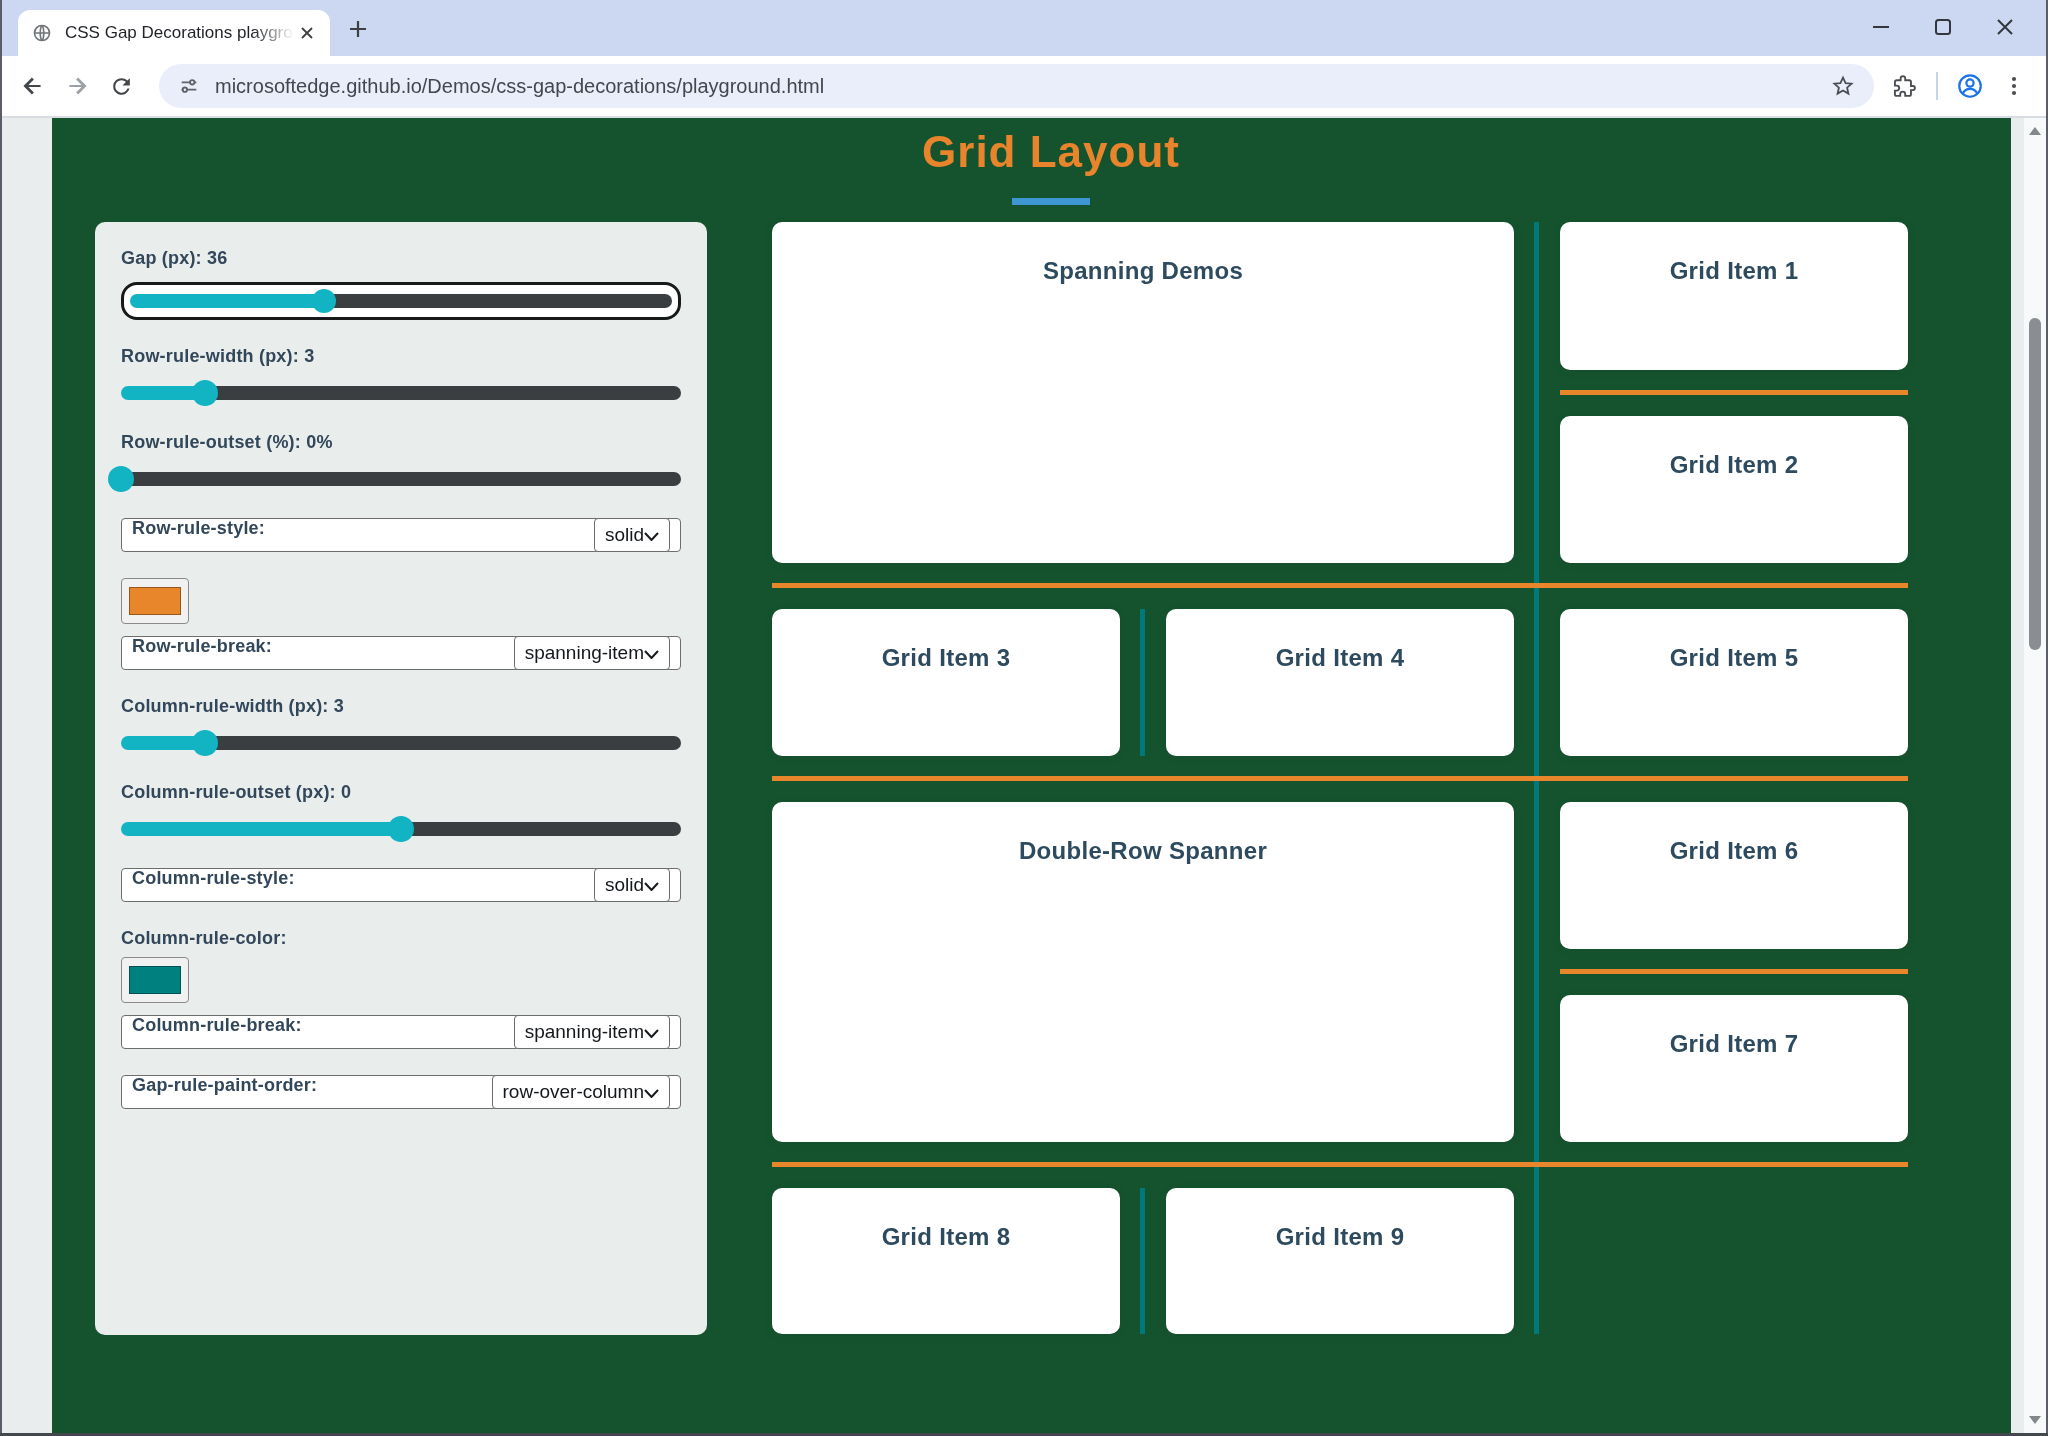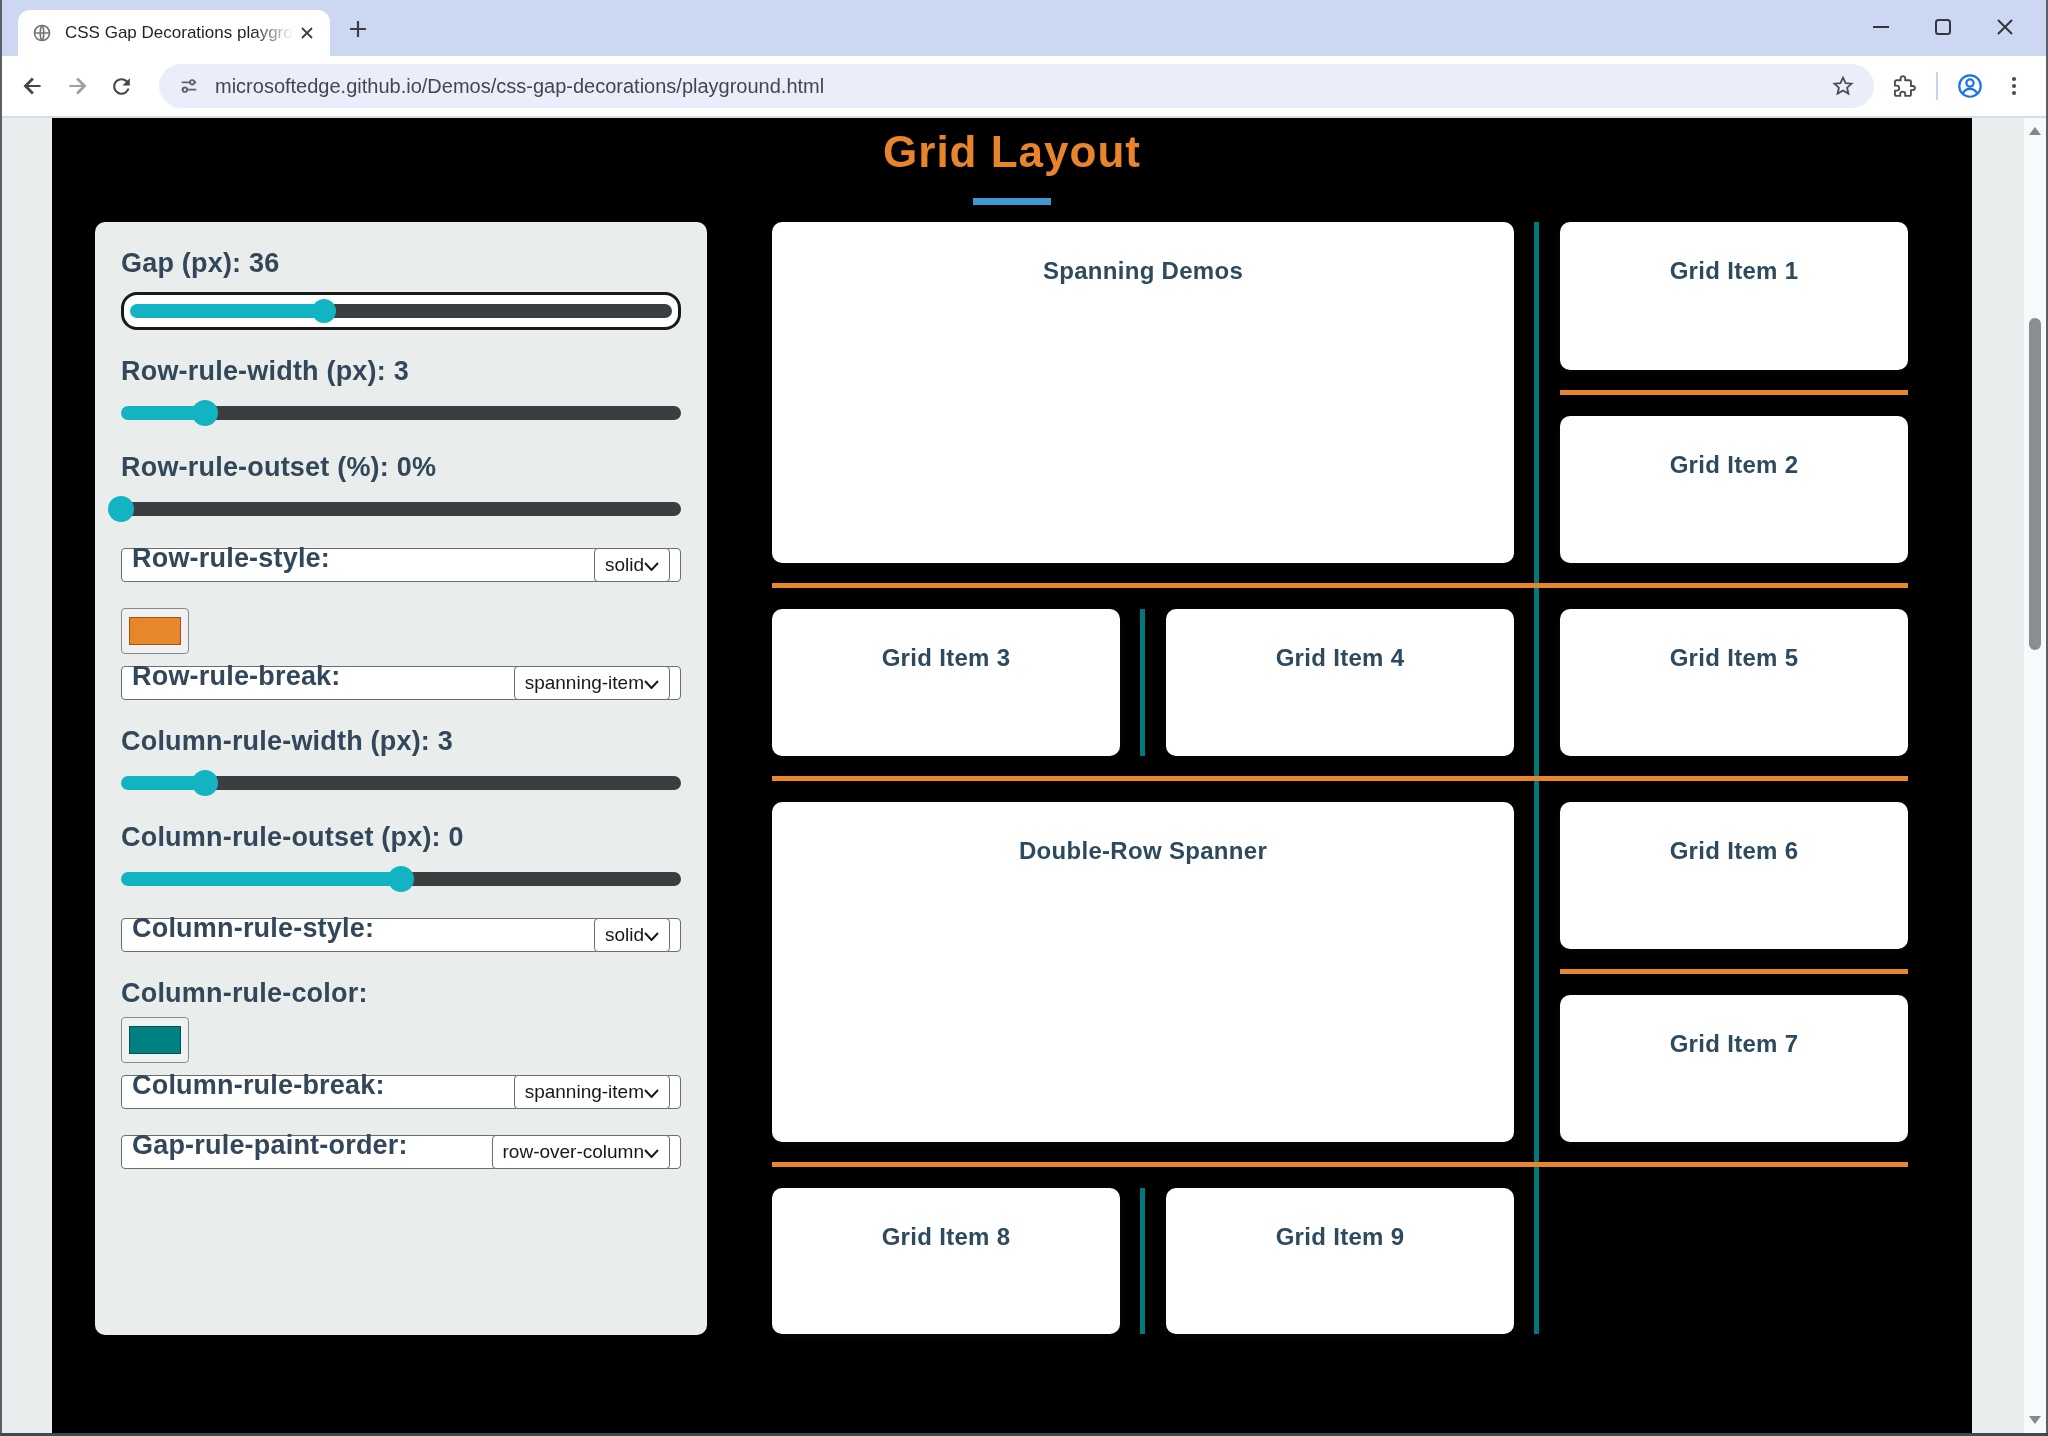--- a/index.html
+++ b/index.html
@@ -28,31 +28,31 @@
   .tb-btn{width:44px;height:44px;flex:none;display:grid;place-items:center;border-radius:50%;}
   .omnibox{flex:1;height:44px;margin:0 8px 0 16px;background:#e9eefa;border-radius:22px;
            display:flex;align-items:center;padding:0 14px 0 16px;min-width:0;}
   .site-info{width:28px;height:28px;flex:none;display:grid;place-items:center;}
   .url{font-size:20px;color:#43474d;margin-left:12px;white-space:nowrap;overflow:hidden;flex:1;}
   .star{width:34px;height:34px;flex:none;display:grid;place-items:center;}
   .tb-divider{width:2px;height:28px;background:#c6d3ec;margin:0 10px;flex:none;}
 
   
   .content{position:absolute;top:118px;left:2px;right:2px;bottom:3px;background:#e9edee;}
-  .main{position:absolute;left:50px;top:0;width:1920px;height:100%;background:#000000;}
+  .main{position:absolute;left:50px;top:0;width:1920px;height:100%;background:#14532d;padding-left:39px;}
   .page-title{margin:10px 0 0;text-align:center;font-size:44px;line-height:48px;font-weight:700;
               color:#e8842c;letter-spacing:1px;}
   .title-underline{width:78px;height:7px;background:#3e96d3;margin:22px auto 0;}
 
   
   .panel{position:absolute;left:43px;top:104px;width:612px;height:1113px;background:#e9edec;
          border-radius:10px;box-sizing:border-box;padding:26px 26px 20px;}
   .group{margin-bottom:26px;}
   .group.tight{margin-bottom:12px;}
-  .glabel{font-size:27px;font-weight:700;color:#33475b;letter-spacing:0.2px;margin-bottom:13px;}
+  .glabel{font-size:18px;font-weight:700;color:#33475b;letter-spacing:0.2px;margin-bottom:13px;}
   .group.color .glabel{margin-bottom:8px;}
 
   .range-outer{position:relative;height:26px;}
   .range-track{position:absolute;left:0;right:0;top:6px;height:14px;border-radius:8px;}
   .range-thumb{position:absolute;top:0;width:26px;height:26px;border-radius:50%;}
   .range-focus{border:3px solid #17191b;border-radius:16px;background:#fff;padding:4px 6px;}
   .range-focus .range-outer{height:24px;}
   .range-focus .range-track{top:5px;}
   .range-focus .range-thumb{width:24px;height:24px;}
 

